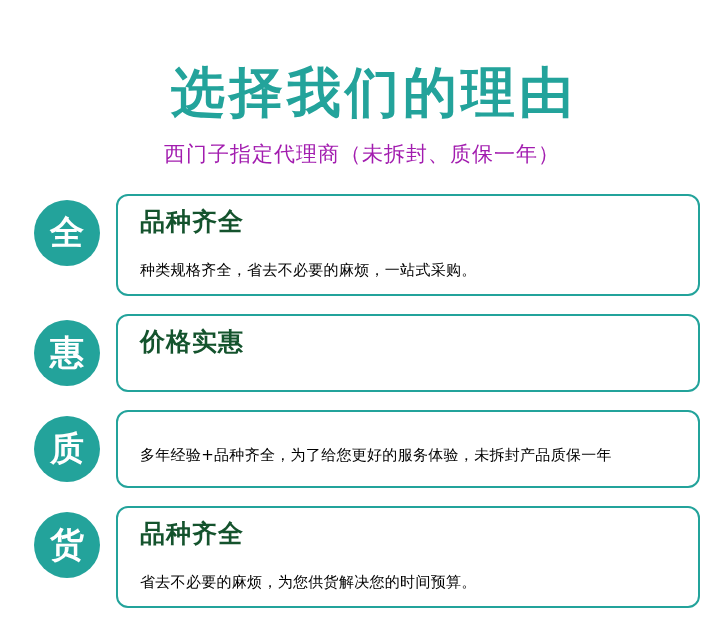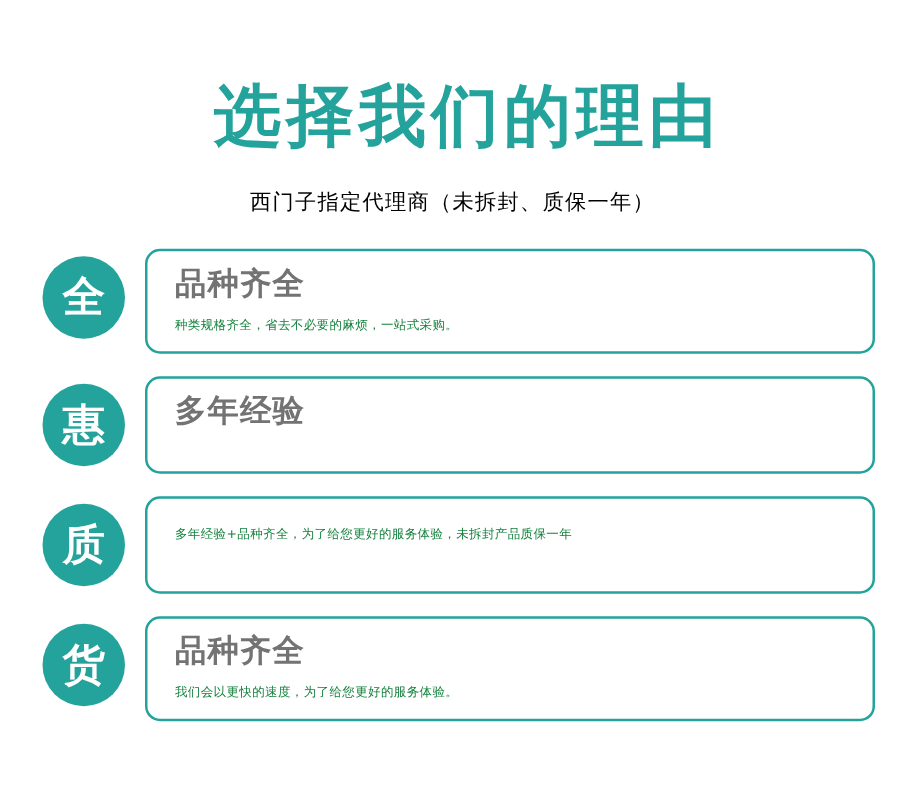--- a/index.html
+++ b/index.html
@@ -26,23 +26,23 @@
   .header-title {
     font-size: 54px;
     font-weight: bold;
     color: #23a39b;
     letter-spacing: 4px;
     line-height: 1.15;
     font-family: "DejaVu Sans", "Liberation Sans", sans-serif;
     padding-left: 24px;
   }
   .header-sub {
-    margin-top: 26px;
-    font-size: 17px;
-    color: #000000;
+    margin-top: 16px;
+    font-size: 21px;
+    color: #a21caf;
     letter-spacing: 1px;
   }
   .list {
     margin-top: 26px;
     padding: 0 24px 0 34px;
   }
   .row {
     position: relative;
     display: flex;
     align-items: flex-start;
@@ -66,30 +66,30 @@
   }
   .card {
     flex: 1 1 auto;
     border: 2px solid #23a39b;
     border-radius: 12px;
     padding: 10px 16px 12px 22px;
     box-sizing: border-box;
     min-height: 78px;
   }
   .card-title {
-    color: #737373;
+    color: #14532d;
     font-size: 25px;
     font-weight: bold;
     letter-spacing: 1px;
     line-height: 1.25;
   }
   .card-desc {
-    margin-top: 12px;
-    color: #15803d;
-    font-size: 10px;
+    margin-top: 23px;
+    color: #000000;
+    font-size: 15px;
     line-height: 1.45;
     letter-spacing: 0.3px;
   }
 </style>
 </head>
 <body>
 
 <div class="page">
 
   <div class="header">
@@ -103,33 +103,33 @@
       <div class="badge">全</div>
       <div class="card">
         <div class="card-title">品种齐全</div>
         <div class="card-desc">种类规格齐全，省去不必要的麻烦，一站式采购。</div>
       </div>
     </div>
 
     <div class="row">
       <div class="badge">惠</div>
       <div class="card">
-        <div class="card-title">多年经验</div>
+        <div class="card-title">价格实惠</div>
       </div>
     </div>
 
     <div class="row">
       <div class="badge">质</div>
       <div class="card">
         <div class="card-desc">多年经验+品种齐全，为了给您更好的服务体验，未拆封产品质保一年</div>
       </div>
     </div>
 
     <div class="row">
       <div class="badge">货</div>
       <div class="card">
         <div class="card-title">品种齐全</div>
-        <div class="card-desc">我们会以更快的速度，为了给您更好的服务体验。</div>
+        <div class="card-desc">省去不必要的麻烦，为您供货解决您的时间预算。</div>
       </div>
     </div>
 
   </div>
 </div>
 
 </body></html>

